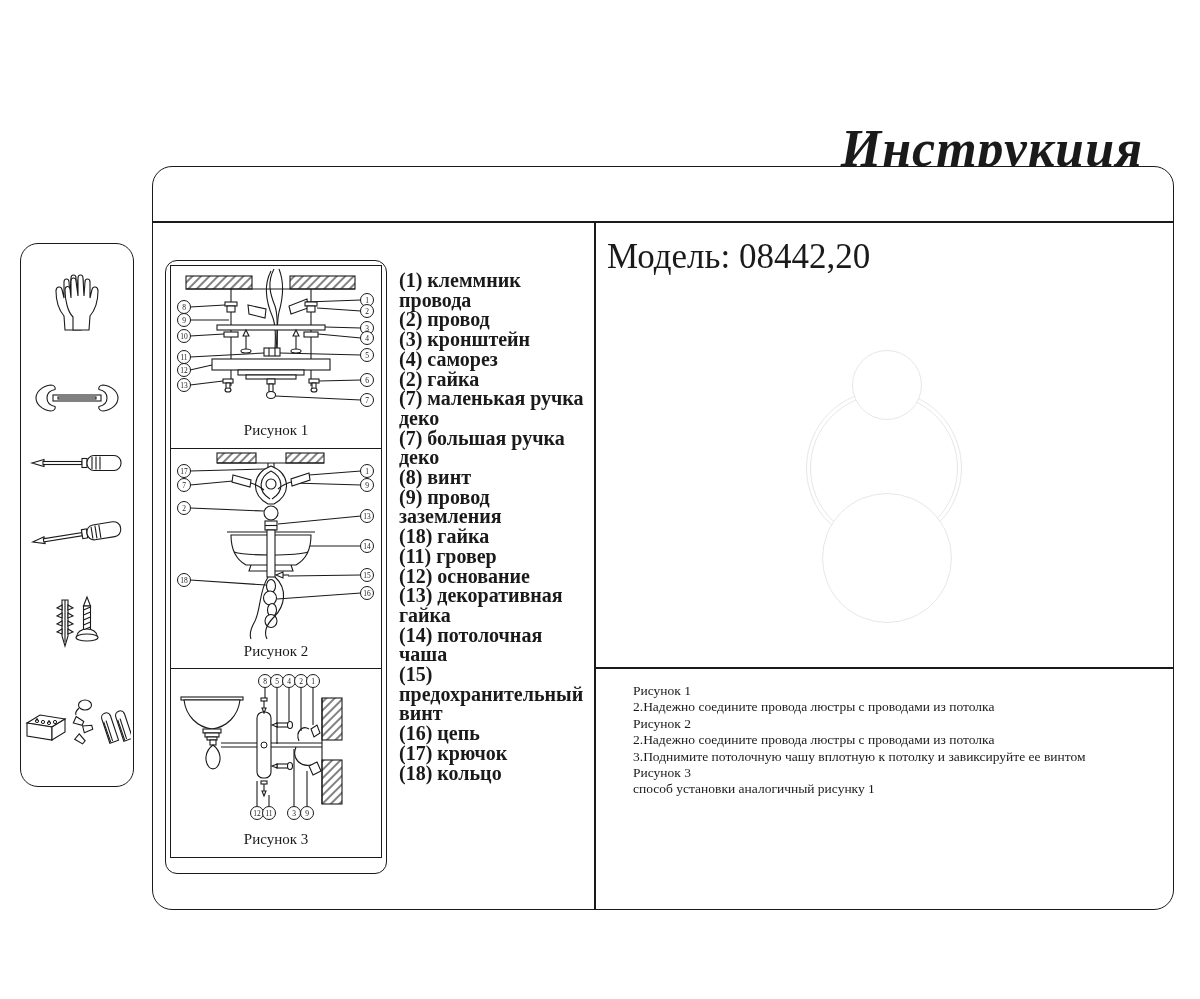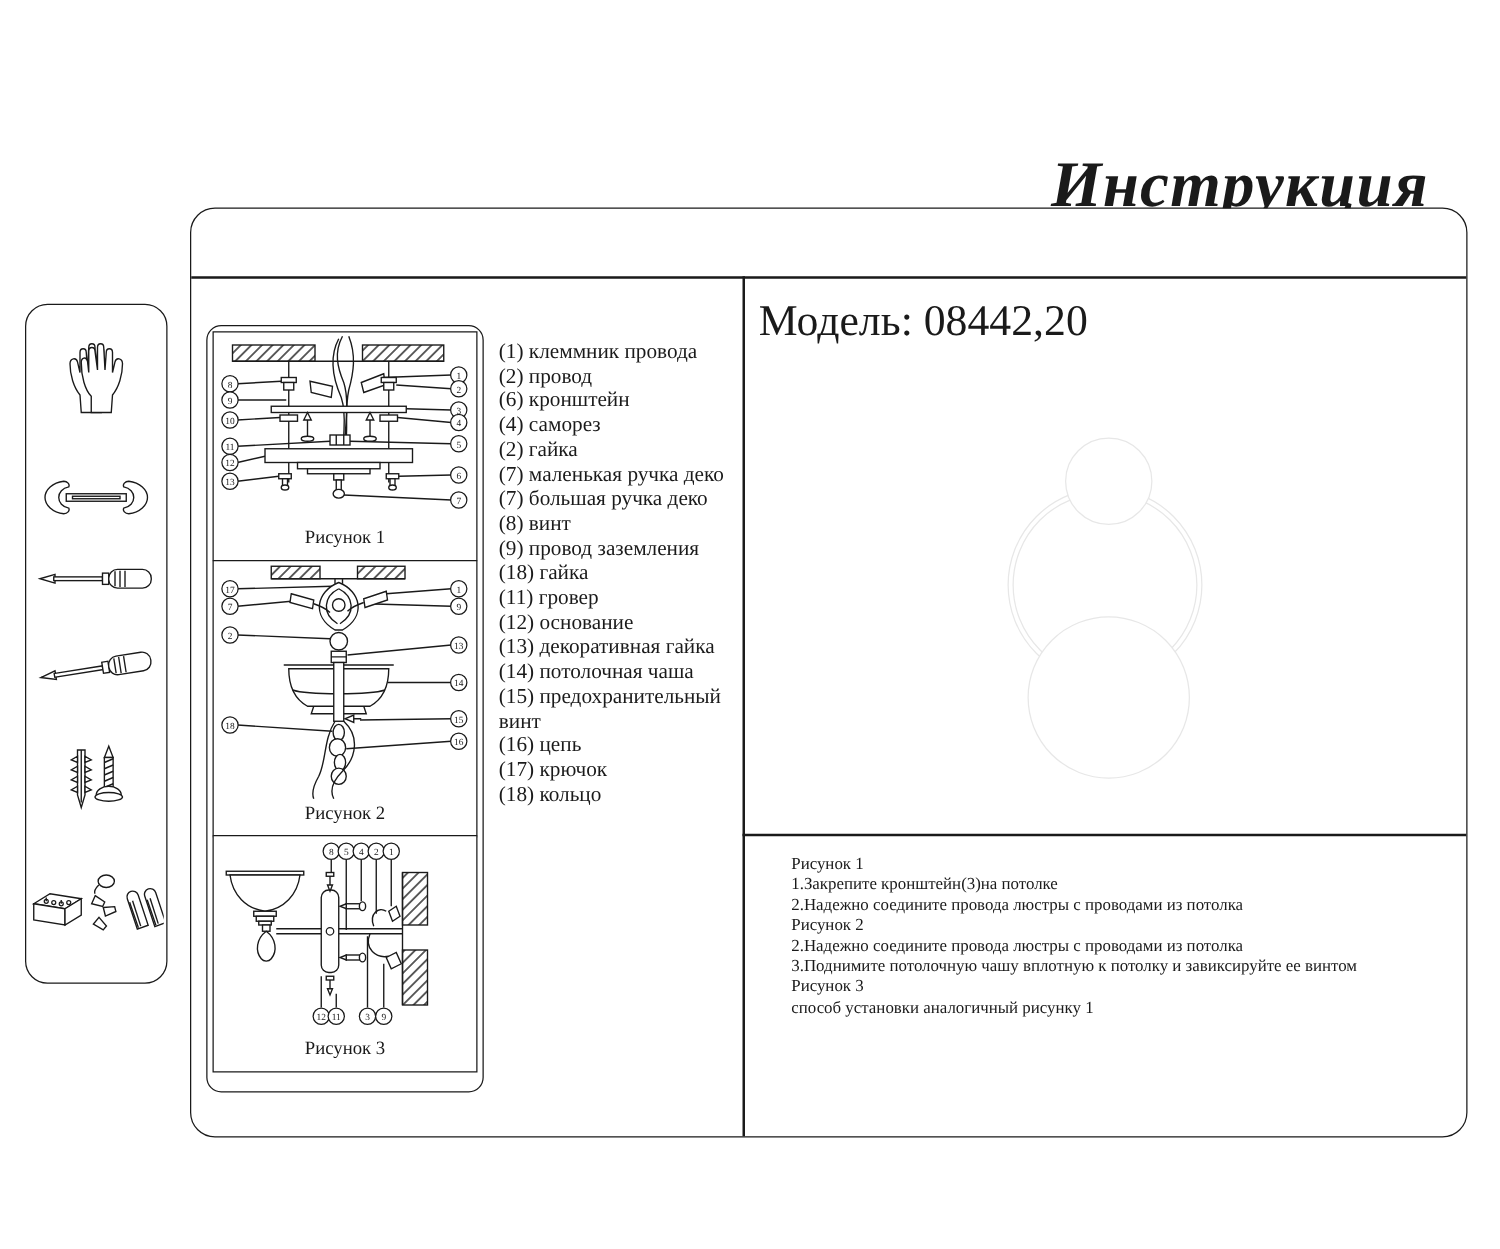--- a/index.html
+++ b/index.html
@@ -13,21 +13,21 @@
   .hdr-line{position:absolute;left:0;right:0;top:54px;height:1.6px;background:#1a1a1a;}
   .v-divider{position:absolute;left:441px;top:54px;bottom:0;width:1.6px;background:#1a1a1a;}
   .h-divider{position:absolute;left:441px;right:0;top:500px;height:1.6px;background:#1a1a1a;}
   
   .fig-box{position:absolute;left:12px;top:93px;width:222px;height:614px;border:1.4px solid #1a1a1a;border-radius:12px;padding:4px;box-sizing:border-box;}
   .fig-panel{position:relative;border:1.4px solid #1a1a1a;box-sizing:border-box;width:100%;background:#fff;}
   .fig-panel + .fig-panel{margin-top:-1.4px;}
   .fig-panel svg{display:block;margin:2px auto 0;}
   .fig-caption{position:absolute;bottom:9px;left:0;width:100%;text-align:center;font-size:15px;}
   
-  .parts{position:absolute;left:246px;top:104px;width:195px;font-size:17px;line-height:19.7px;}
+  .parts{position:absolute;left:246px;top:104px;width:195px;font-size:20px;line-height:19.7px;font-weight:bold;}
   
   .model-title{position:absolute;left:454px;top:70px;font-size:35px;white-space:nowrap;z-index:2;}
   .instructions{position:absolute;left:480px;top:516px;width:540px;font-size:13.5px;line-height:16.4px;z-index:2;}
   .wm{position:absolute;border:1px solid #e7e7e7;border-radius:50%;z-index:0;}
   .wm-ring{left:653px;top:223px;width:154px;height:154px;}
   .wm-ring .inner{position:absolute;left:3px;top:3px;right:3px;bottom:3px;border:1px solid #e7e7e7;border-radius:50%;}
   .wm-small{left:699px;top:183px;width:68px;height:68px;background:#fff;}
   .wm-big{left:669px;top:326px;width:128px;height:128px;background:#fff;}
   svg .ln{stroke:#1a1a1a;stroke-width:1.1;fill:none;}
   svg .fw{stroke:#1a1a1a;stroke-width:1.1;fill:#ffffff;}
@@ -393,21 +393,21 @@
             <text class="cn" x="136" y="142.5">9</text>
         </g>
       </svg>
       <div class="fig-caption">Рисунок 3</div>
     </div>
   </div>
 
   <div class="parts">
     <div>(1) клеммник провода</div>
     <div>(2) провод</div>
-    <div>(6) кронштейн</div>
+    <div>(3) кронштейн</div>
     <div>(4) саморез</div>
     <div>(2) гайка</div>
     <div>(7) маленькая ручка деко</div>
     <div>(7) большая ручка деко</div>
     <div>(8) винт</div>
     <div>(9) провод заземления</div>
     <div>(18) гайка</div>
     <div>(11) гровер</div>
     <div>(12) основание</div>
     <div>(13) декоративная гайка</div>
@@ -415,21 +415,20 @@
     <div>(15) предохранительный винт</div>
     <div>(16) цепь</div>
     <div>(17) крючок</div>
     <div>(18) кольцо</div>
   </div>
 
   <div class="model-title">Модель: 08442,20</div>
 
   <div class="instructions">
     <div>Рисунок 1</div>
-    <div>1.Закрепите кронштейн(3)на потолке</div>
     <div>2.Надежно соедините провода люстры с проводами из потолка</div>
     <div>Рисунок 2</div>
     <div>2.Надежно соедините провода люстры с проводами из потолка</div>
     <div>3.Поднимите потолочную чашу вплотную к потолку и завиксируйте ее винтом</div>
     <div>Рисунок 3</div>
     <div>способ установки аналогичный рисунку 1</div>
   </div>
 </div>
 
 </body></html>

